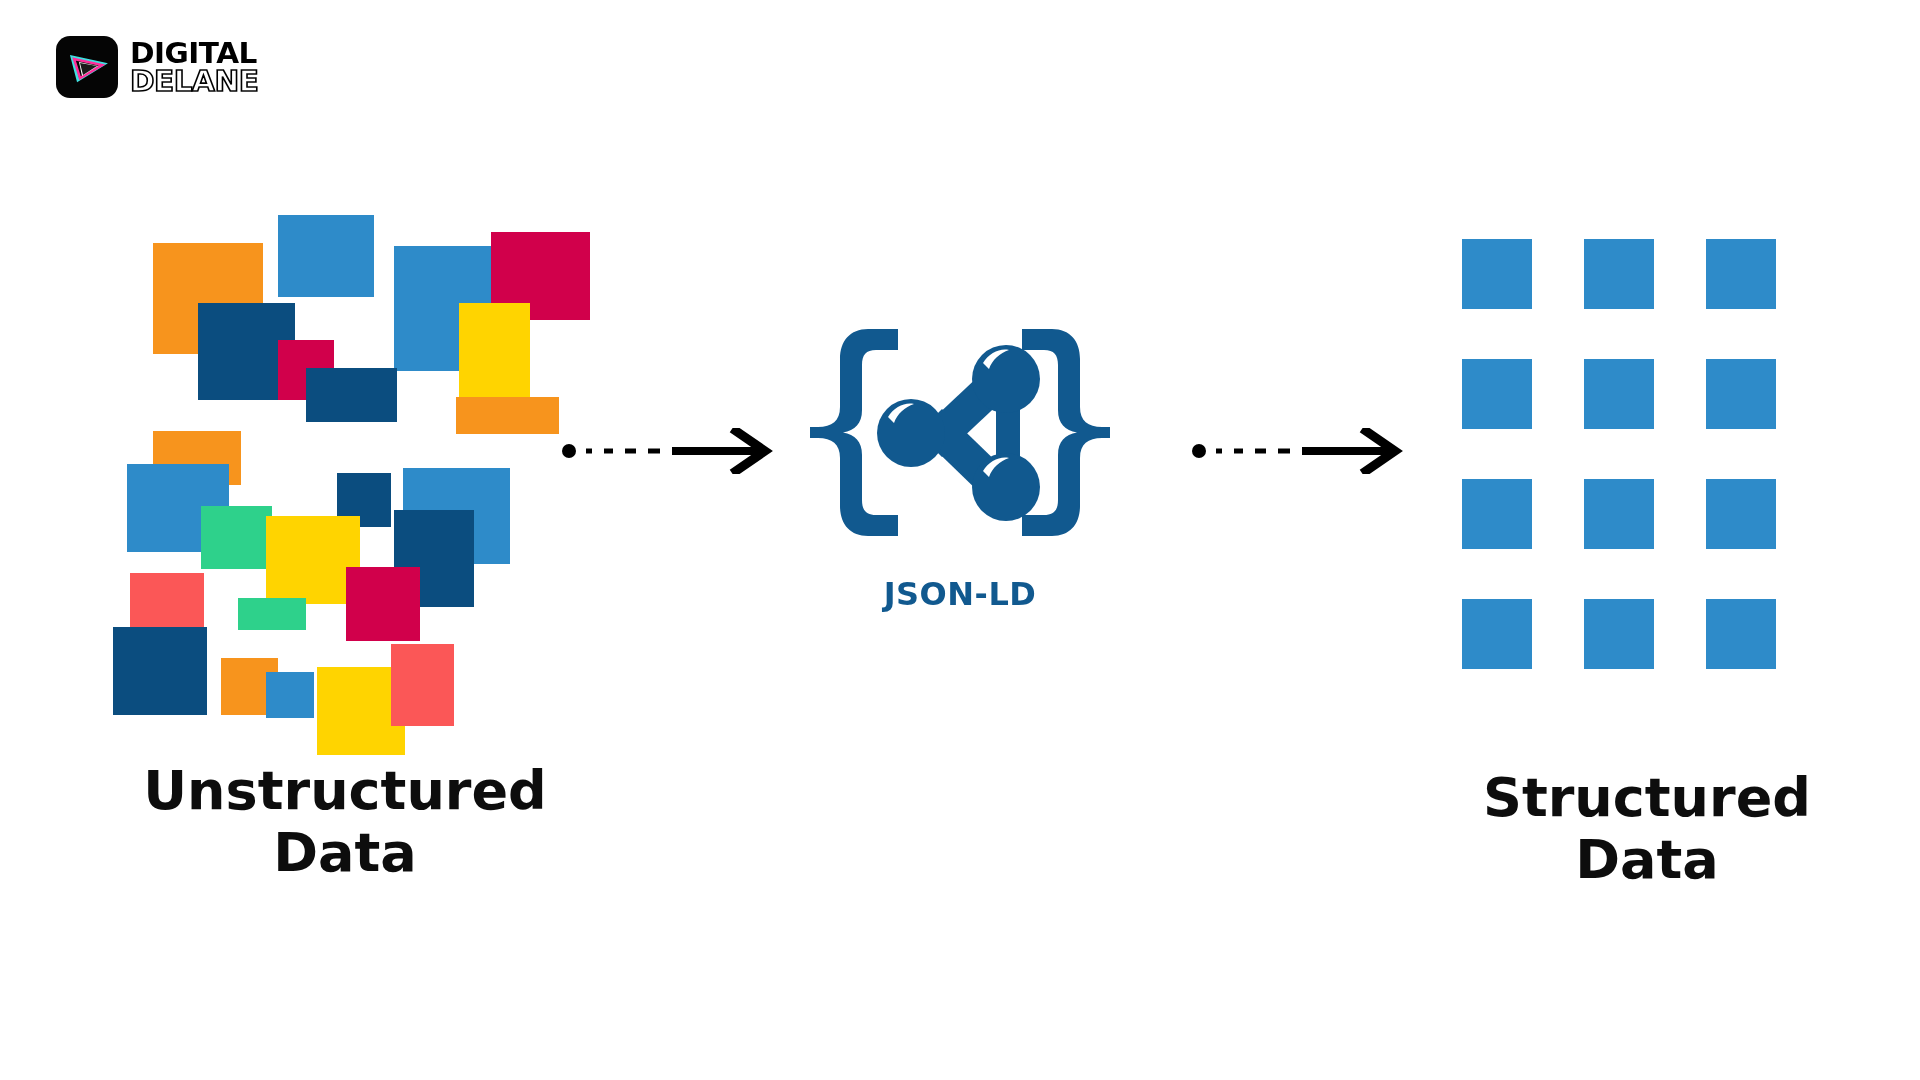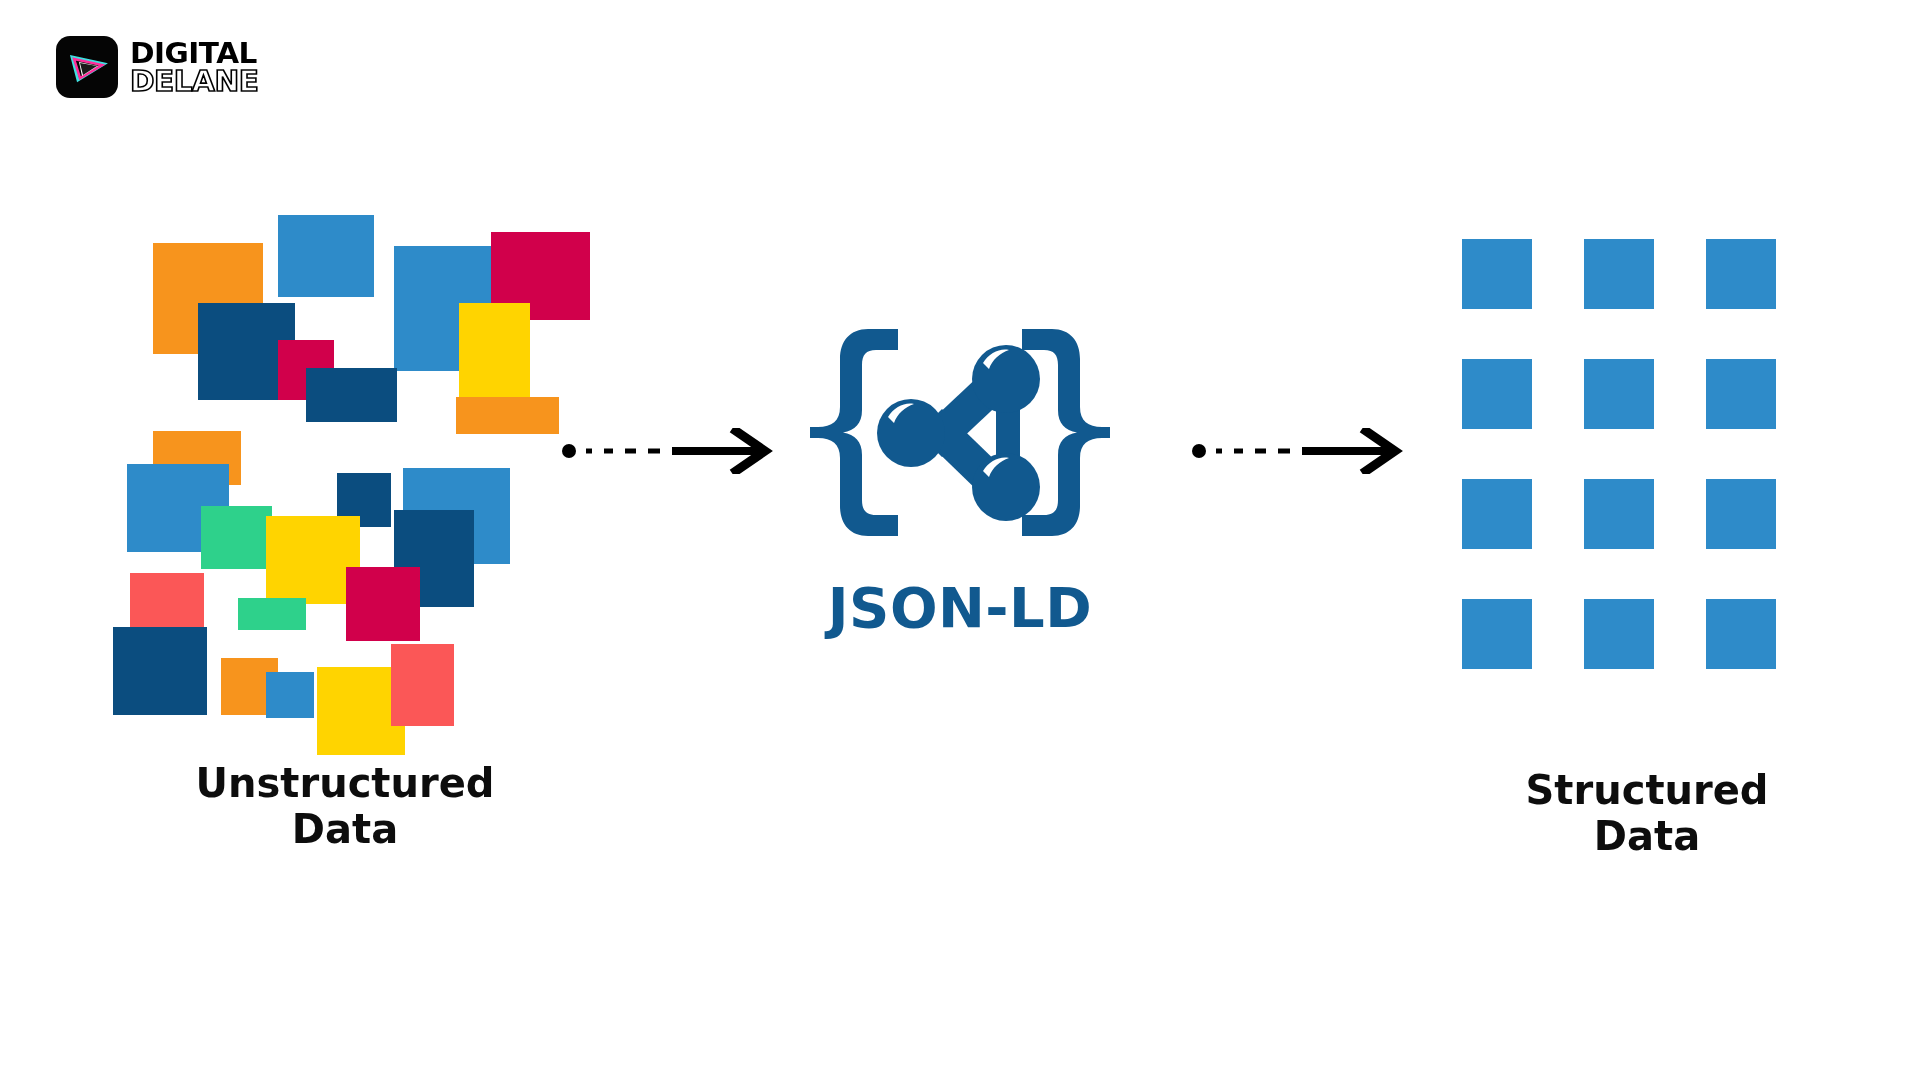--- a/index.html
+++ b/index.html
@@ -70,21 +70,21 @@
   #col-markup       { left: 700px;  width: 520px; }
   #col-structured   { left: 1412px; width: 470px; margin-top: 7px; }
 
   .col-label {
     position: absolute;
     top: 760px;
     width: 100%;
     text-align: center;
     font-family: "DejaVu Sans", sans-serif;
     font-weight: bold;
-    font-size: 40px;
+    font-size: 54px;
     line-height: 1.15;
     color: #0d0d0d;
     white-space: pre-line;
   }
 
   
   #scatter-canvas {
     position: absolute;
     left: 0;
     top: 215px;
@@ -112,21 +112,21 @@
     display: flex;
     justify-content: center;
   }
   #jsonld-caption {
     position: absolute;
     top: 575px;
     width: 520px;
     text-align: center;
     font-family: "DejaVu Sans", sans-serif;
     font-weight: bold;
-    font-size: 56px;
+    font-size: 32px;
     letter-spacing: 0.5px;
     color: #11598f;
   }
 
   
   #structured-grid {
     position: absolute;
     left: 50px;
     top: 232px;
     width: 370px;

